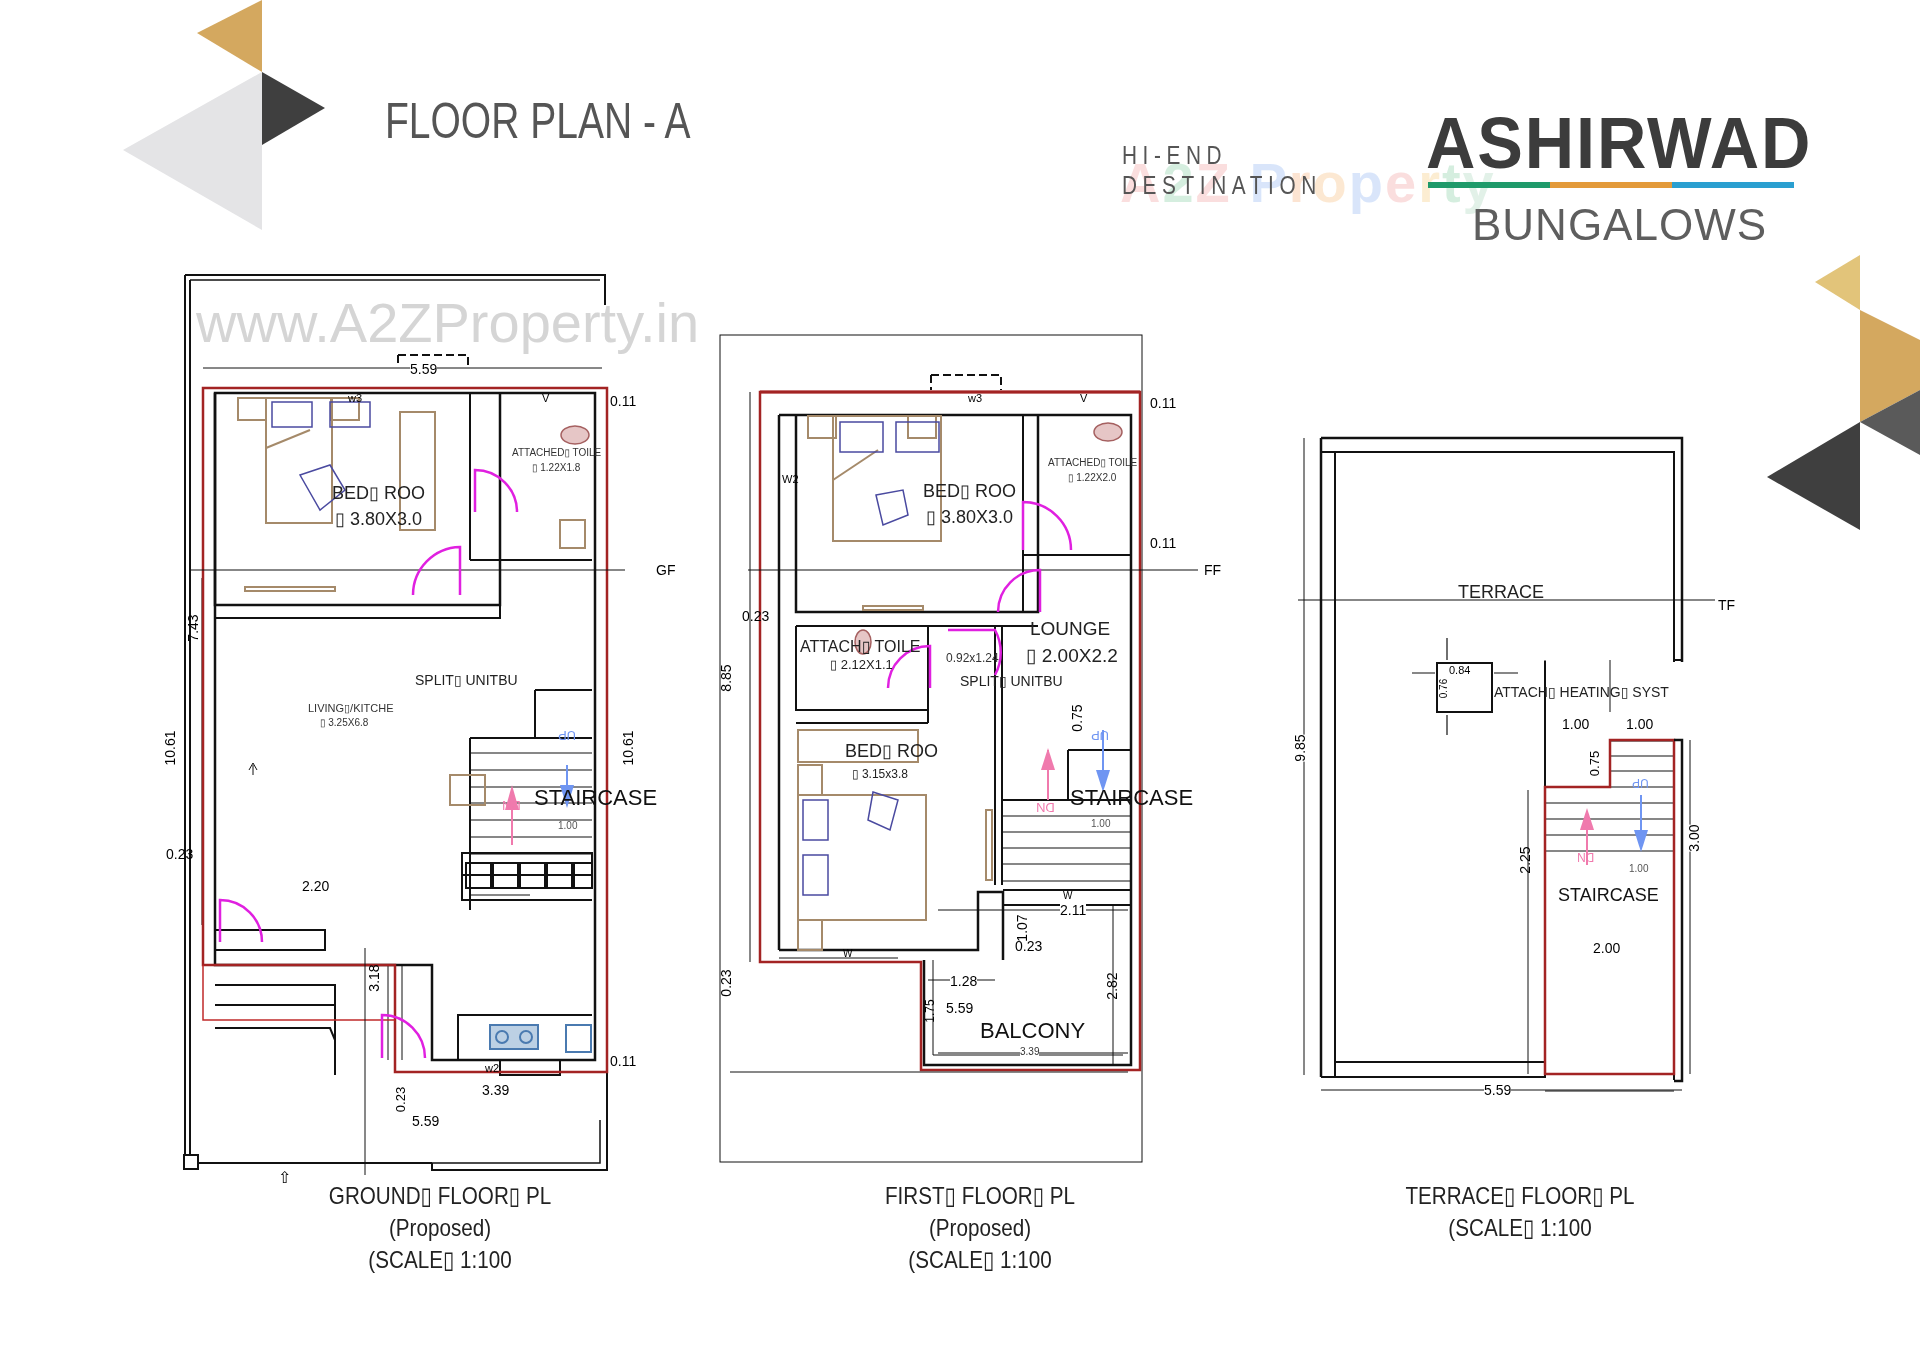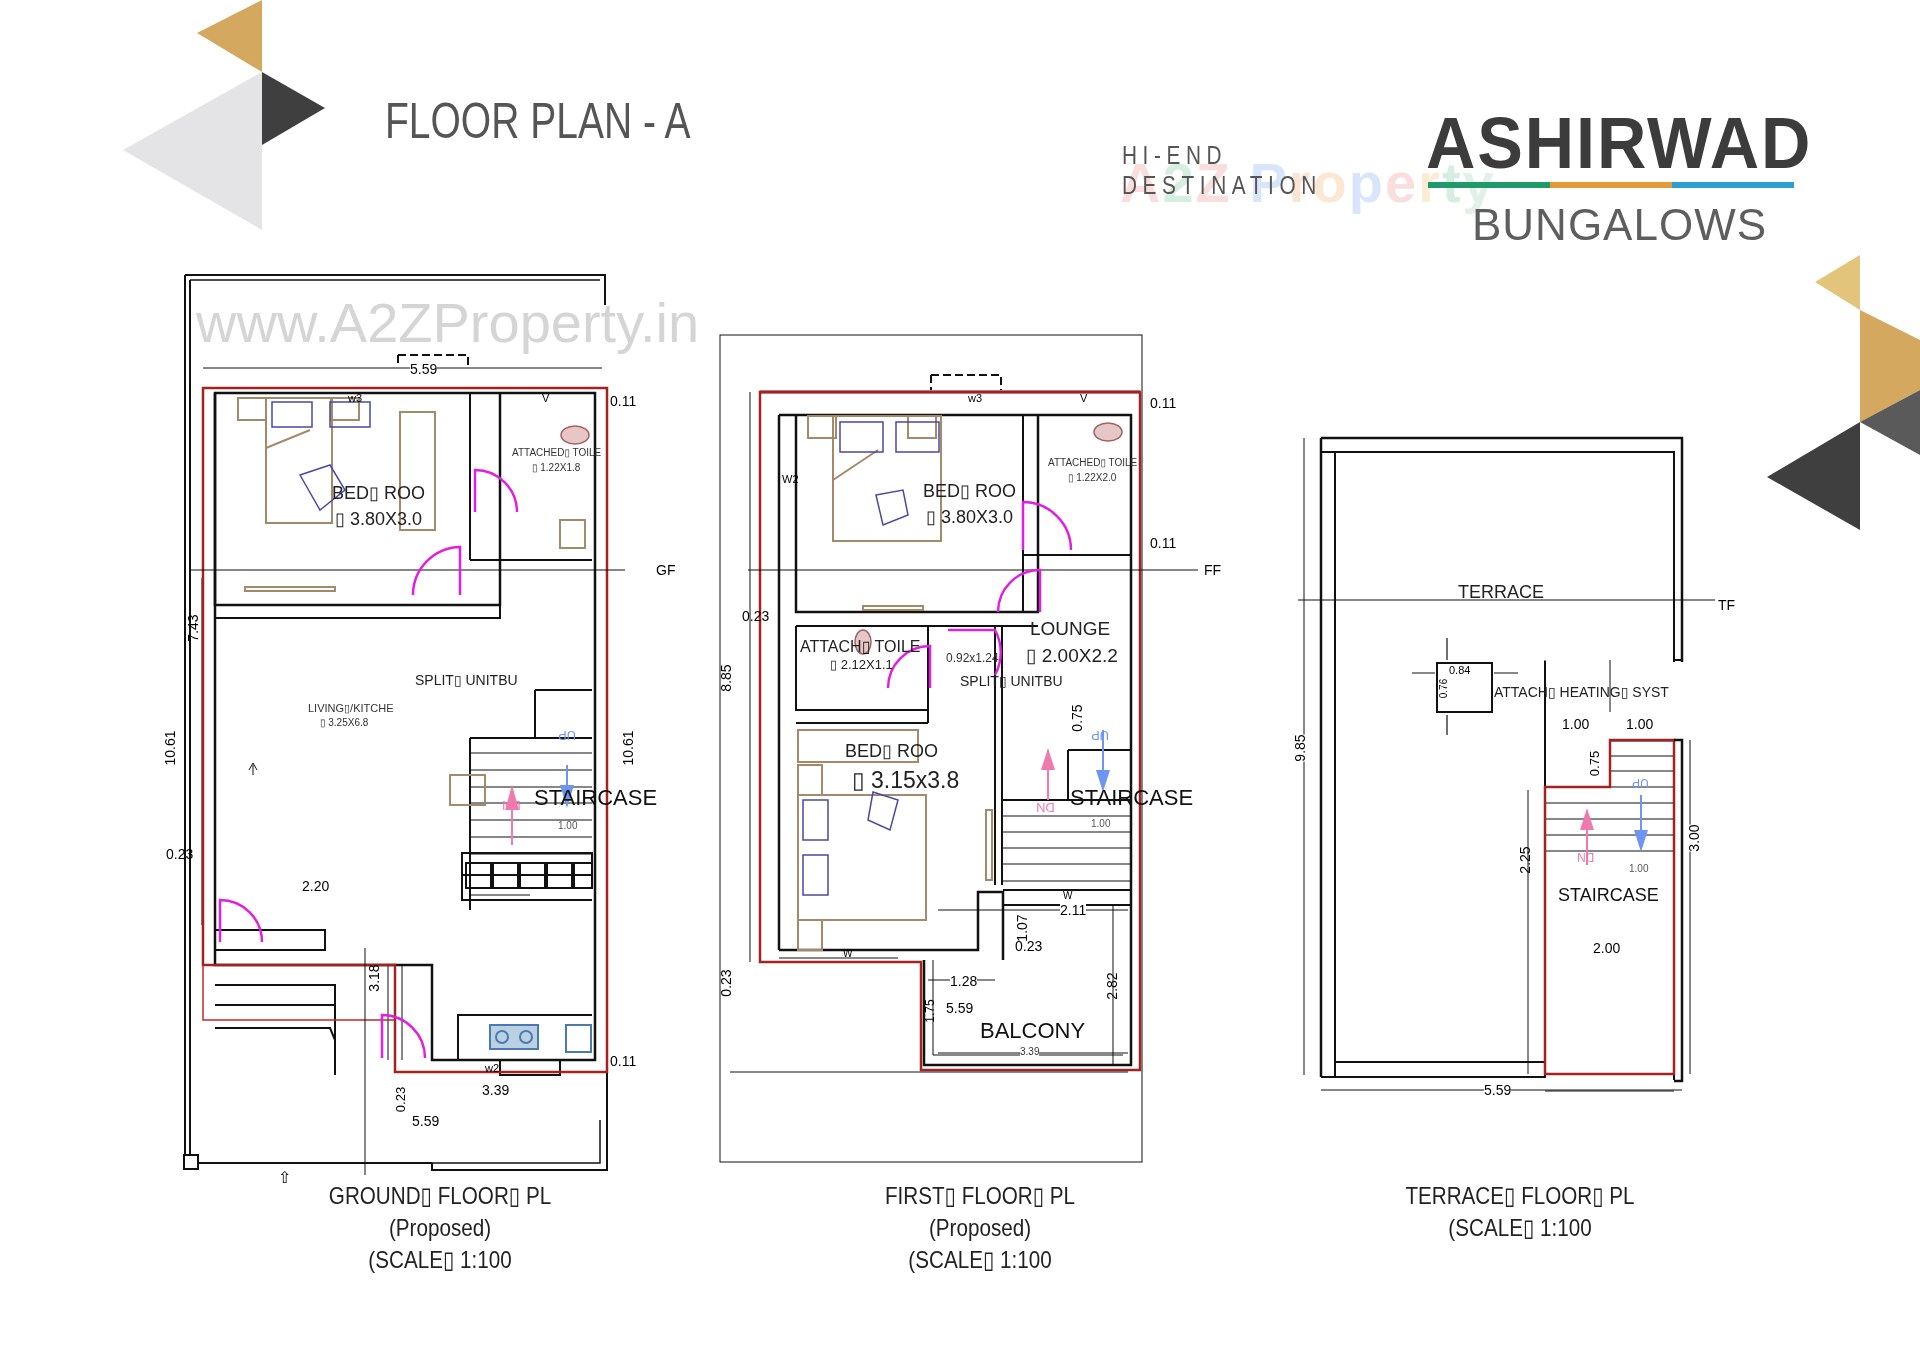--- a/index.html
+++ b/index.html
@@ -274,21 +274,21 @@
   <span class="abs" style="left:24px;top:278px;font-size:14px">0.23</span>
   <span class="abs" style="left:82px;top:307px;font-size:16px;color:#222">ATTACH▯ TOILE</span>
   <span class="abs" style="left:112px;top:327px;font-size:13px;color:#222">▯ 2.12X1.1</span>
   <span class="abs" style="left:228px;top:321px;font-size:12px;color:#333">0.92x1.24</span>
   <span class="abs" style="left:312px;top:288px;font-size:19px;color:#222">LOUNGE</span>
   <span class="abs" style="left:308px;top:314px;font-size:19px;color:#222">▯ 2.00X2.2</span>
   <span class="abs" style="left:242px;top:343px;font-size:14px;color:#222">SPLIT▯ UNITBU</span>
   <span class="abs" style="left:-6px;top:340px;font-size:14px;transform:rotate(-90deg)">8.85</span>
   <span class="abs" style="left:345px;top:380px;font-size:14px;transform:rotate(-90deg)">0.75</span>
   <span class="abs" style="left:127px;top:410px;font-size:18px;color:#222">BED▯ ROO</span>
-  <span class="abs" style="left:134px;top:437px;font-size:23px;color:#222">▯ 3.15x3.8</span>
+  <span class="abs" style="left:134px;top:437px;font-size:12px;color:#222">▯ 3.15x3.8</span>
   <span class="abs" style="left:352px;top:455px;font-size:22px;color:#111">STAIRCASE</span>
   <span class="abs" style="left:373px;top:398px;font-size:13px;color:#6f95f2;transform:rotate(180deg)">UP</span>
   <span class="abs" style="left:318px;top:470px;font-size:13px;color:#f07aad;transform:rotate(180deg)">DN</span>
   <span class="abs" style="left:373px;top:488px;font-size:10px;color:#555">1.00</span>
   <span class="abs" style="left:342px;top:572px;font-size:14px;background:#fff">2.11</span>
   <span class="abs" style="left:290px;top:590px;font-size:14px;transform:rotate(-90deg)">1.07</span>
   <span class="abs" style="left:297px;top:608px;font-size:14px">0.23</span>
   <span class="abs" style="left:232px;top:643px;font-size:14px;background:#fff">1.28</span>
   <span class="abs" style="left:-6px;top:645px;font-size:14px;transform:rotate(-90deg)">0.23</span>
   <span class="abs" style="left:228px;top:670px;font-size:14px;background:#fff">5.59</span>

